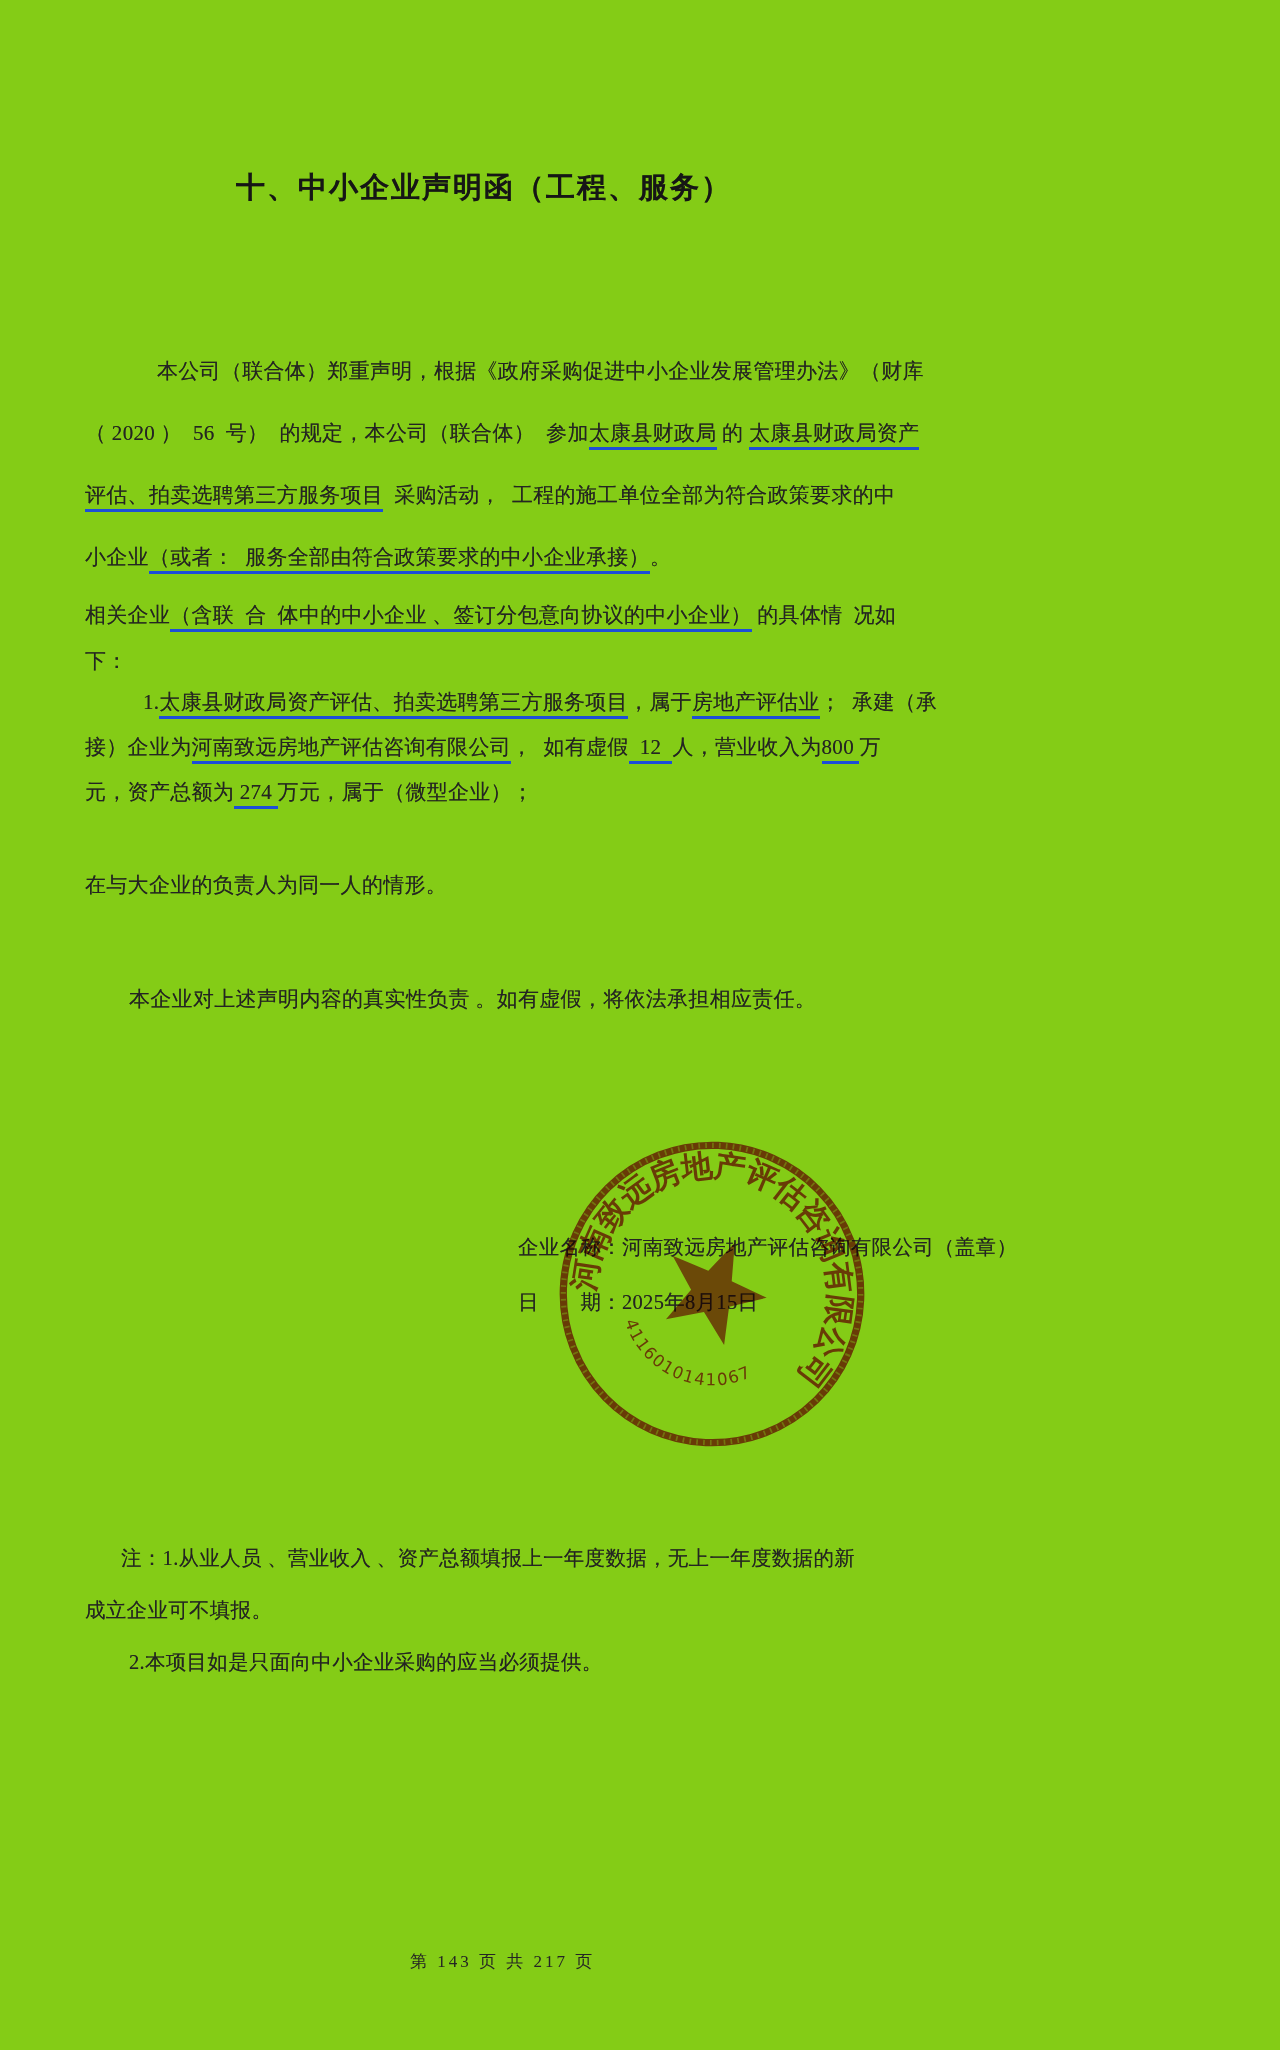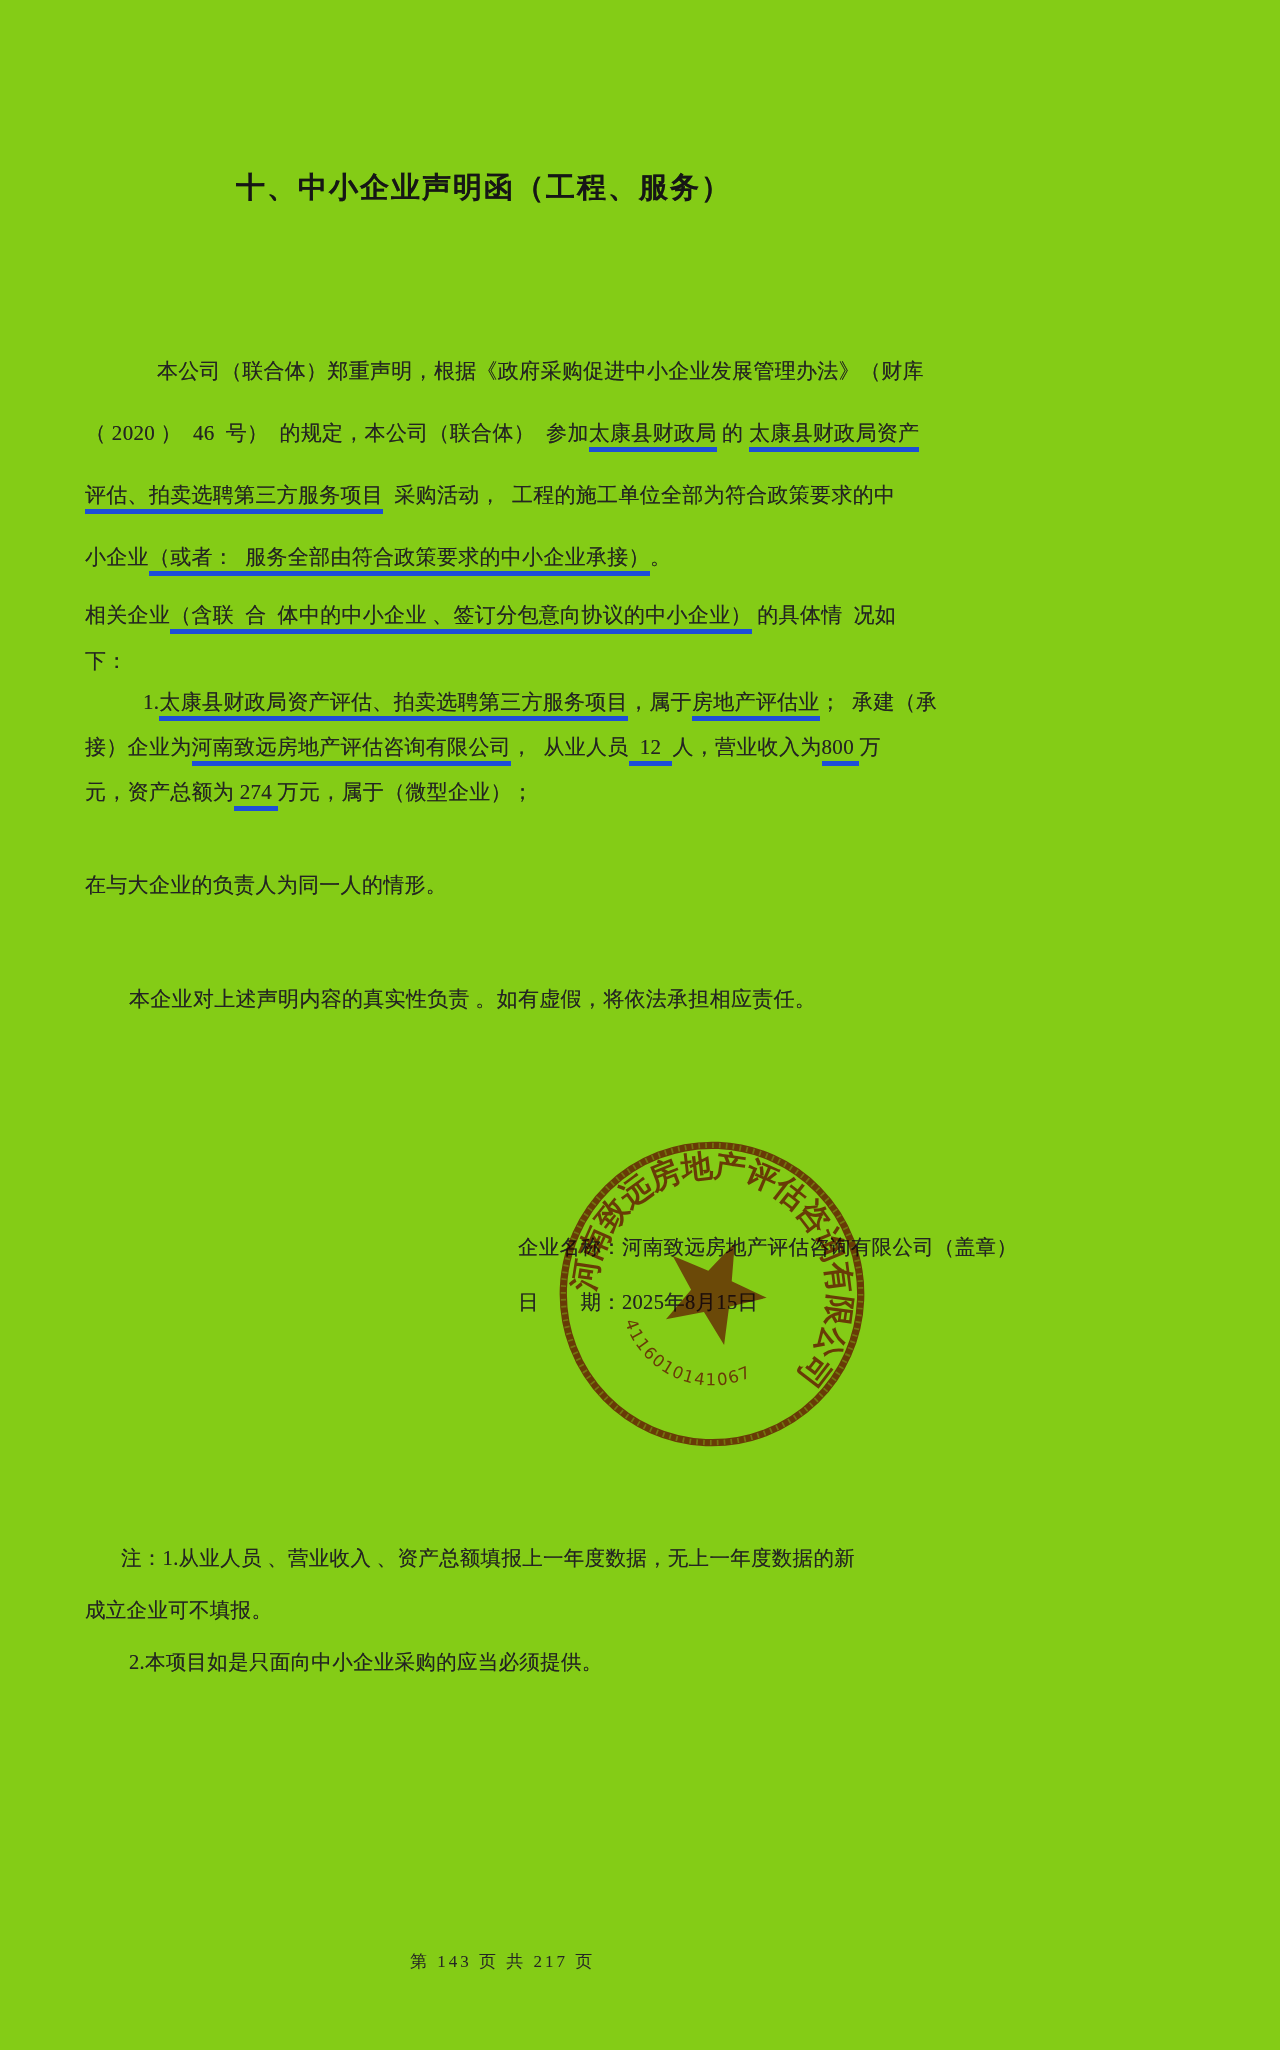--- a/index.html
+++ b/index.html
@@ -10,21 +10,21 @@
     color:#242424;
   }
   .abs { position:absolute; }
   .title {
     font-size:29px; font-weight:bold; letter-spacing:2px;
     color:#161616; white-space:pre; margin:0;
     text-shadow:0 0 .5px rgba(0,0,0,.55);
   }
   .ln { white-space:pre; font-size:21px; letter-spacing:.3px;
         text-shadow:0 0 .5px rgba(0,0,0,.45); }
-  .u  { border-bottom:5px solid #1d4ed8; padding-bottom:2px; }
+  .u  { border-bottom:3px solid #1d4ed8; padding-bottom:2px; }
   .p1 .ln { line-height:62px; }
   .p2 .ln { line-height:46px; }
   .it .ln { line-height:45px; }
   .p3 .ln { line-height:51px; }
   .sig .ln { line-height:30px; font-size:20.5px; }
   .sig .ln + .ln { margin-top:25px; }
   .notes .ln { line-height:52px; font-size:20.5px; }
   .footer { font-size:17px; letter-spacing:3px; white-space:pre;
             font-family:"Liberation Serif","DejaVu Serif",serif;margin-left:32px; }
   .ind-72 { padding-left:72px;text-align:center; }
@@ -41,33 +41,33 @@
 </style>
 </head>
 <body>
 
 <div class="page">
 
   <h1 class="abs title" style="left:236px; top:168px;">十、中小企业声明函（工程、服务）</h1>
 
   <div class="abs p1" style="left:85px; top:340px;">
     <div class="ln ind-72"><span>本公司（联合体）郑重声明，根据《政府采购促进中小企业发展管理办法》（财库</span></div>
-    <div class="ln"><span>（ 2020 ）  46  号）  的规定，本公司（联合体）  参加</span><span class="u">太康县财政局</span><span> 的 </span><span class="u">太康县财政局资产</span></div>
+    <div class="ln"><span>（ 2020 ）  56  号）  的规定，本公司（联合体）  参加</span><span class="u">太康县财政局</span><span> 的 </span><span class="u">太康县财政局资产</span></div>
     <div class="ln"><span class="u">评估、拍卖选聘第三方服务项目</span><span>  采购活动，  工程的施工单位全部为符合政策要求的中</span></div>
     <div class="ln"><span>小企业</span><span class="u">（或者：  服务全部由符合政策要求的中小企业承接）</span><span>。</span></div>
   </div>
 
   <div class="abs p2" style="left:85px; top:592px;">
     <div class="ln"><span>相关企业</span><span class="u">（含联  合  体中的中小企业 、签订分包意向协议的中小企业）</span><span> 的具体情  况如</span></div>
     <div class="ln"><span>下：</span></div>
   </div>
 
   <div class="abs it" style="left:85px; top:680px;">
     <div class="ln ind-58"><span>1.</span><span class="u">太康县财政局资产评估、拍卖选聘第三方服务项目</span><span>，属于</span><span class="u">房地产评估业</span><span>；  承建（承</span></div>
-    <div class="ln"><span>接）企业为</span><span class="u">河南致远房地产评估咨询有限公司</span><span>，  从业人员</span><span class="u">  12  </span><span>人，营业收入为</span><span class="u">800 </span><span>万</span></div>
+    <div class="ln"><span>接）企业为</span><span class="u">河南致远房地产评估咨询有限公司</span><span>，  如有虚假</span><span class="u">  12  </span><span>人，营业收入为</span><span class="u">800 </span><span>万</span></div>
     <div class="ln"><span>元，资产总额为</span><span class="u"> 274 </span><span>万元，属于（微型企业）；</span></div>
   </div>
 
   <div class="abs p3" style="left:85px; top:860px;">
     <div class="ln"><span>在与大企业的负责人为同一人的情形。</span></div>
   </div>
 
   <div class="abs p3" style="left:85px; top:974px;">
     <div class="ln ind-44"><span>本企业对上述声明内容的真实性负责 。如有虚假，将依法承担相应责任。</span></div>
   </div>

